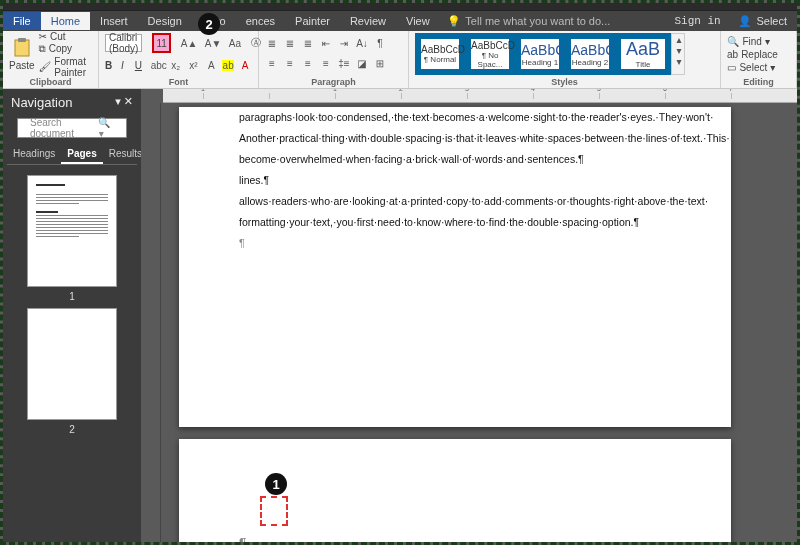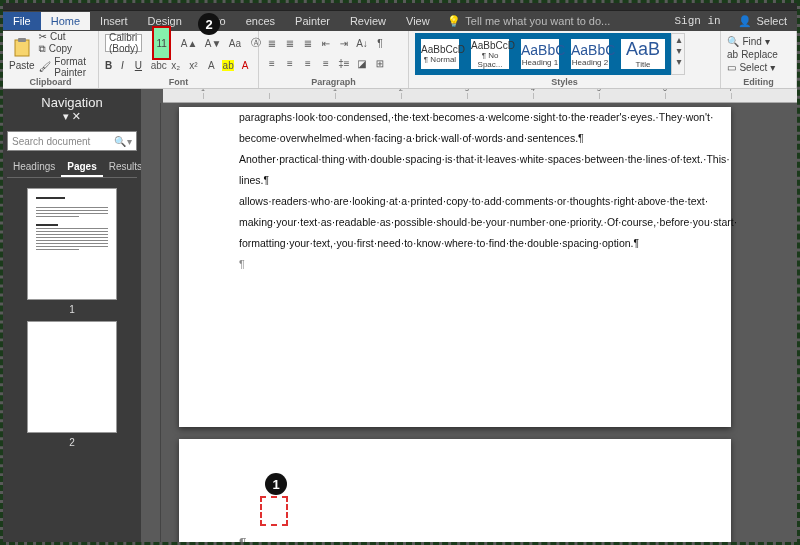--- a/index.html
+++ b/index.html
@@ -16,42 +16,42 @@
   .group { border-right: 1px solid #d0d0d0; display:flex; flex-direction:column; padding: 2px 6px 0 6px; position:relative;}
   .group-label { text-align:center; font-size:9px; color:#666; position:absolute; bottom:1px; left:0; right:0;font-weight:bold;}
   .clipboard { width: 96px; }
   .clipboard .row { display:flex; height:42px;}
   .paste { width:30px; text-align:center; display:flex; flex-direction:column; align-items:center; justify-content:center; gap:1px;}
   .clip-col { display:flex; flex-direction:column; justify-content:center; gap:1px; font-size:10px; padding-left:4px;}
   .clip-col div{display:flex;align-items:center;gap:3px;}
   .font { width:160px;}
   .font-row1 { display:flex; gap:10px; height:20px; align-items:center;}
   .font-name { width:80px; height:18px; border:1px solid #aaa; background:#fff; font-size:10px; padding:0 3px; display:flex; align-items:center;}
-  .font-size { width:26px; height:34px; border:2px solid #c00; background:#86efac; font-size:10px; padding:0 2px; display:flex; align-items:center;}
+  .font-size { width:26px; height:20px; border:2px solid #c00; background:#f9a8d4; font-size:10px; padding:0 2px; display:flex; align-items:center;}
   .font-row2 { display:flex; gap:4px; height:20px; align-items:center; margin-top:2px;}
   .btn-b { font-weight:bold; width:12px;}
   .btn-i { font-style:italic; width:10px;}
   .btn-u { text-decoration:underline; width:12px;}
   .mini { font-size:10px; color:#555; width:14px; text-align:center;}
   .para { width:150px;}
   .para-row { display:flex; gap:4px; height:20px; align-items:center;}
   .styles { flex:1; display:flex; flex-direction:column;}
   .style-row { display:flex; height:42px; gap:0;}
   .style-box { width:50px; border:6px solid #0369a1; background:#fff; font-size:8px; text-align:center; display:flex; flex-direction:column; justify-content:center;}
   .style-box.big { width:56px;}
   .style-box .prev { font-size:10px; color:#333;}
   .style-box.aab .prev{ font-size:14px; color:#2b579a;}
   .editing { width:76px;}
   .editing .col{display:flex;flex-direction:column;gap:2px;padding-top:3px;font-size:10px;}
   .editing .col div{display:flex;align-items:center;gap:3px;}
 
   .workspace { display:flex; height: calc(100% - 86px); }
   .navpane { width:138px; background:#3b3b3b; color:#eee; display:flex; flex-direction:column;}
-  .nav-title { padding:6px 8px; font-size:13px; display:flex; justify-content:space-between; align-items:center;flex-direction:column;}
-  .nav-search { margin:2px 4px; height:20px; background:#fff; border:1px solid #888; display:flex; align-items:center; padding:0 4px; font-size:10px; color:#888; justify-content:space-between;}
+  .nav-title { padding:6px 8px; font-size:13px; display:flex; justify-content:space-between; }
+  .nav-search { margin:2px 14px; height:20px; background:#fff; border:1px solid #888; display:flex; align-items:center; padding:0 12px; font-size:10px; color:#888; justify-content:space-between;}
   .nav-tabs { display:flex; font-size:10px; border-bottom:1px solid #666; margin:5px 4px 4px 4px;}
   .nav-tabs div{ padding:3px 6px; color:#ccc;}
   .nav-tabs .sel{ color:#fff; border-bottom:2px solid #fff; font-weight:600;}
   .thumbs { flex:1; overflow:auto; display:flex; flex-direction:column; align-items:center; gap:6px; padding:6px 0;}
   .thumb { width:90px; background:#fff; border:1px solid #999;}
   .thumb.p1 { height:112px; padding:6px 8px;}
   .thumb.p2 { height:112px;}
   .tline { height:1px; background:#888; margin:2px 0;}
   .tline.short{width:60%;}
   .tnum { color:#ddd; font-size:10px; text-align:center; margin-top:-2px;}
@@ -282,25 +282,24 @@
           <span>6</span>
         </div>
       <div class="tick">
           <span>7</span>
         </div>
     </div>
     <div class="ruler-v"></div>
 
     <div class="page page1">
       <div class="doc-line">paragraphs·look·too·condensed,·the·text·becomes·a·welcome·sight·to·the·reader's·eyes.·They·won't·</div>
+      <div class="doc-line">Another·practical·thing·with·double·spacing·is·that·it·leaves·white·spaces·between·the·lines·of·text.·This·</div>
       <div class="doc-line">become·overwhelmed·when·facing·a·brick·wall·of·words·and·sentences.¶</div>
-      <div class="doc-line">Another·practical·thing·with·double·spacing·is·that·it·leaves·white·spaces·between·the·lines·of·text.·This·</div>
       <div class="doc-line">lines.¶</div>
       <div class="doc-line">allows·readers·who·are·looking·at·a·printed·copy·to·add·comments·or·thoughts·right·above·the·text·</div>
-      <div class="doc-line">making·your·text·as·readable·as·possible·should·be·your·number·one·priority.·Of·course,·before·you·start·</div>
       <div class="doc-line">formatting·your·text,·you·first·need·to·know·where·to·find·the·double·spacing·option.¶</div>
       <div class="doc-line pilcrow">¶</div>
     </div>
 
     <div class="page page2">
       <div class="doc-line pilcrow" style="font-size:14px;">¶</div>
     </div>
   </div>
 </div>
 

